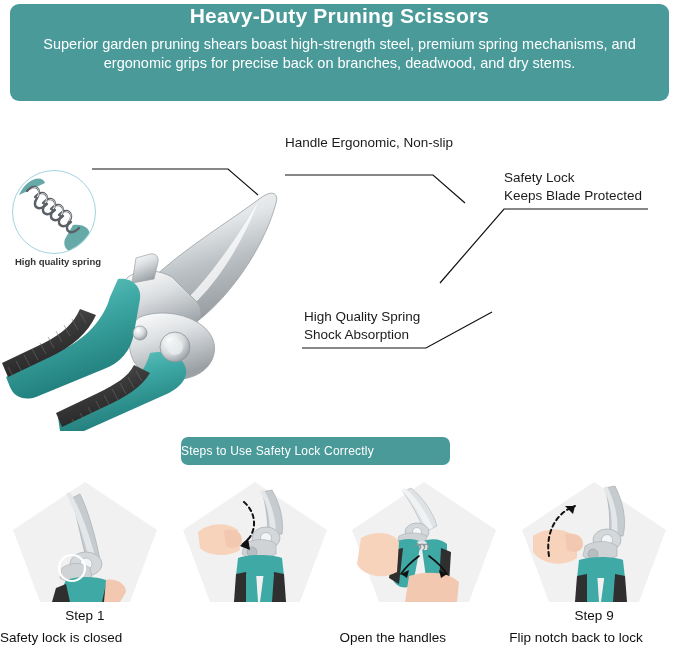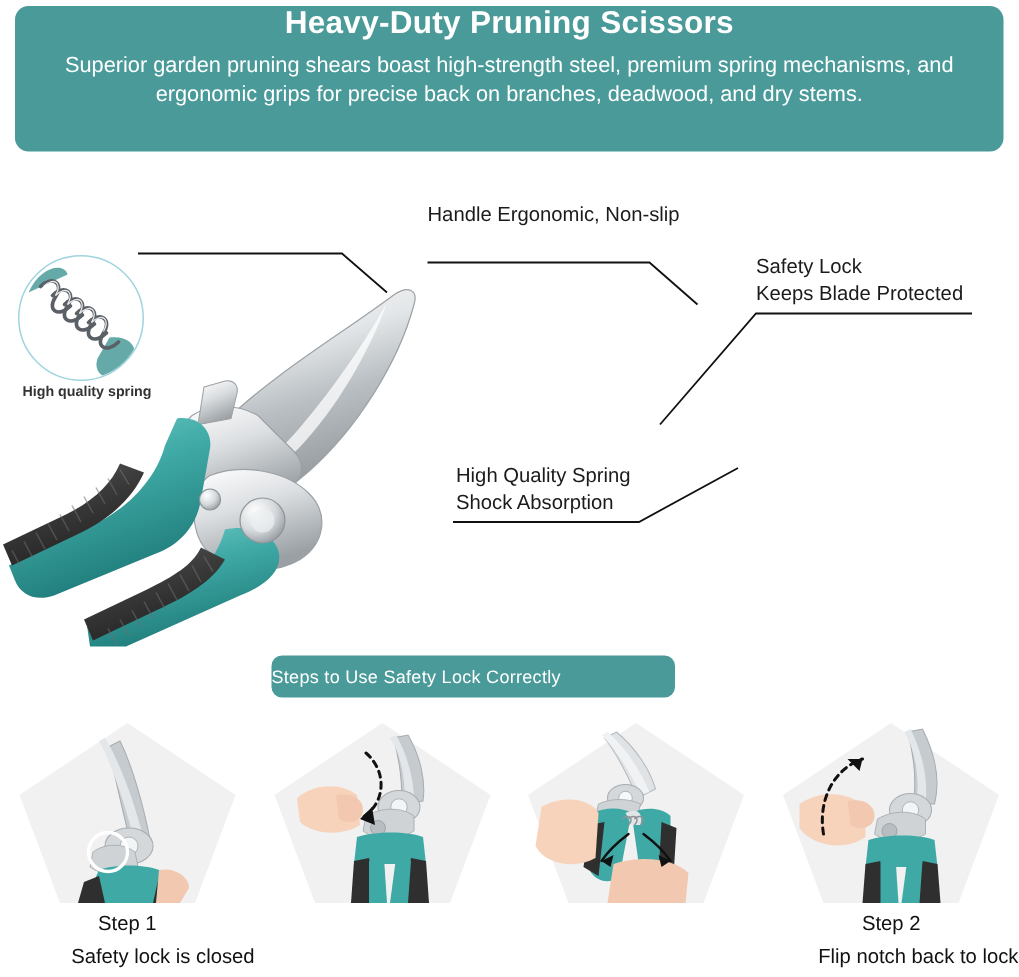--- a/index.html
+++ b/index.html
@@ -70,21 +70,21 @@
   .step-art{
     position:absolute; left:50%; top:0; transform:translateX(-50%);
     width:150px; height:126px;
   }
   .step-label{
     position:absolute; left:0; top:128px; width:100%;
     text-align:center; font-size:13.5px; color:#111;
   }
   .step-desc{
     position:absolute; left:0; top:150px; width:100%;
-    text-align:right; font-size:13.5px; color:#111; white-space:nowrap;
+    text-align:left; font-size:13.5px; color:#111; white-space:nowrap;
   }
 </style>
 </head>
 <body>
 
 <div id="header-banner">
   <div id="header-title">Heavy-Duty Pruning Scissors</div>
   <div id="header-subtitle">Superior garden pruning shears boast high-strength steel, premium spring mechanisms, and ergonomic grips for precise back on branches, deadwood, and dry stems.</div>
 </div>
 
@@ -358,20 +358,21 @@
         <path d="M12,58 C26,50 44,52 50,62 L48,92 C34,100 14,96 8,84 Z" fill="#f7d3bb"></path>
         <path d="M60,96 C78,90 100,92 110,102 L108,122 L56,122 Z" fill="#f2c9b0"></path>
       </g>
       <g stroke="#111" stroke-width="1.6" fill="none" stroke-linecap="round">
         <path d="M70,76 C62,82 56,88 52,94"></path>
         <path d="M80,76 C88,82 94,88 98,94"></path>
       </g>
       <path d="M52,94 L60,90 L58,98 Z" fill="#111"></path>
       <path d="M98,94 L90,90 L92,98 Z" fill="#111"></path>
     </svg>
+    <div class="step-desc">Open the handles</div>
   </div>
 
   <div class="step-cell">
     <svg class="step-art" viewBox="0 0 150 126">
       <polygon points="75,2 147,50 120,122 30,122 3,50" fill="#f1f1f1"></polygon>
       <g>
         <path d="M96,6 C104,22 108,40 104,56 L90,56 C92,40 90,22 86,8 Z" fill="#c6cbcf" stroke="#a7adb1" stroke-width="0.7"></path>
         <path d="M88,6 C96,22 100,40 98,56 L92,56 C94,40 92,22 84,8 Z" fill="#e4e7e9"></path>
         <ellipse cx="88" cy="60" rx="14" ry="11" fill="#d4d8db" stroke="#a7adb1" stroke-width="0.7"></ellipse>
         <circle cx="88" cy="60" r="5.5" fill="#f2f4f5" stroke="#a7adb1" stroke-width="0.6"></circle>
@@ -383,16 +384,16 @@
         <path d="M68,94 L78,92 L80,122 L68,122 Z" fill="#3fa9a5"></path>
         <path d="M86,92 L96,94 L94,122 L82,122 Z" fill="#3fa9a5"></path>
         <path d="M14,56 C28,46 48,48 58,58 L58,78 C44,88 22,84 14,72 Z" fill="#f7d3bb"></path>
         <path d="M46,54 C56,52 64,56 64,64 C64,72 54,74 48,70 Z" fill="#f2c9b0"></path>
       </g>
       <g stroke="#111" stroke-width="2" fill="none" stroke-dasharray="4,3.5" stroke-linecap="round">
         <path d="M30,76 C26,52 38,32 56,26"></path>
       </g>
       <path d="M56,26 L46,26 L54,34 Z" fill="#111"></path>
     </svg>
-    <div class="step-label">Step 2</div>
+    <div class="step-label">Step 9</div>
     <div class="step-desc">Flip notch back to lock</div>
   </div>
 </div>
 
 </body></html>

